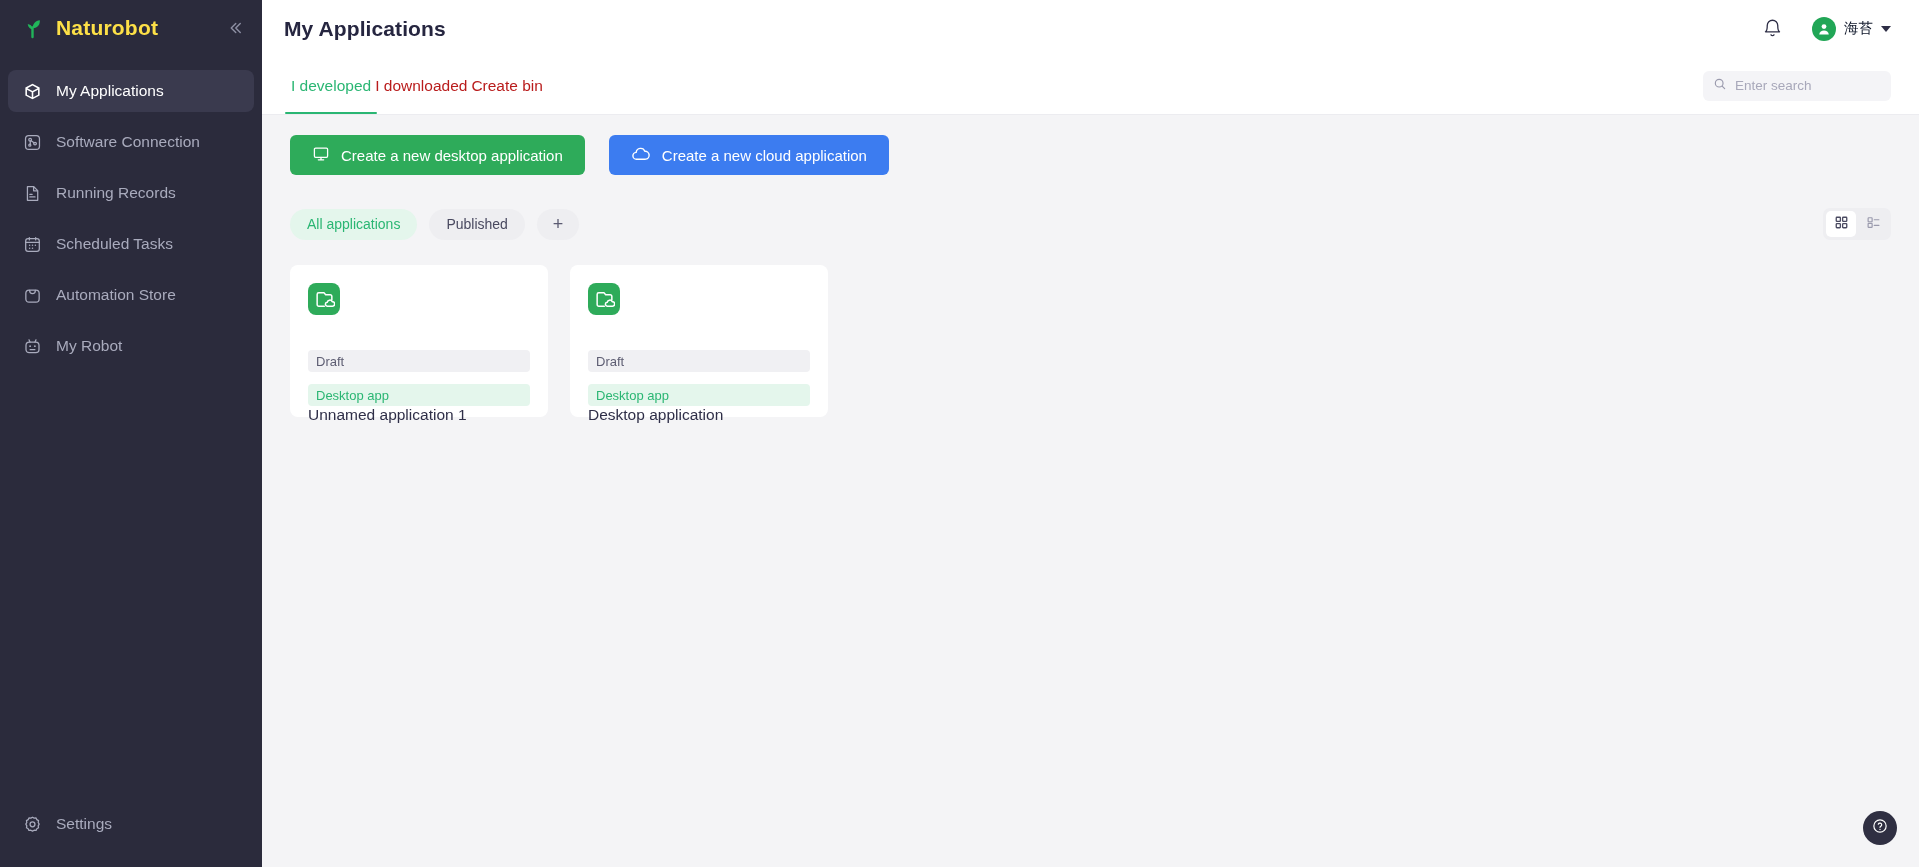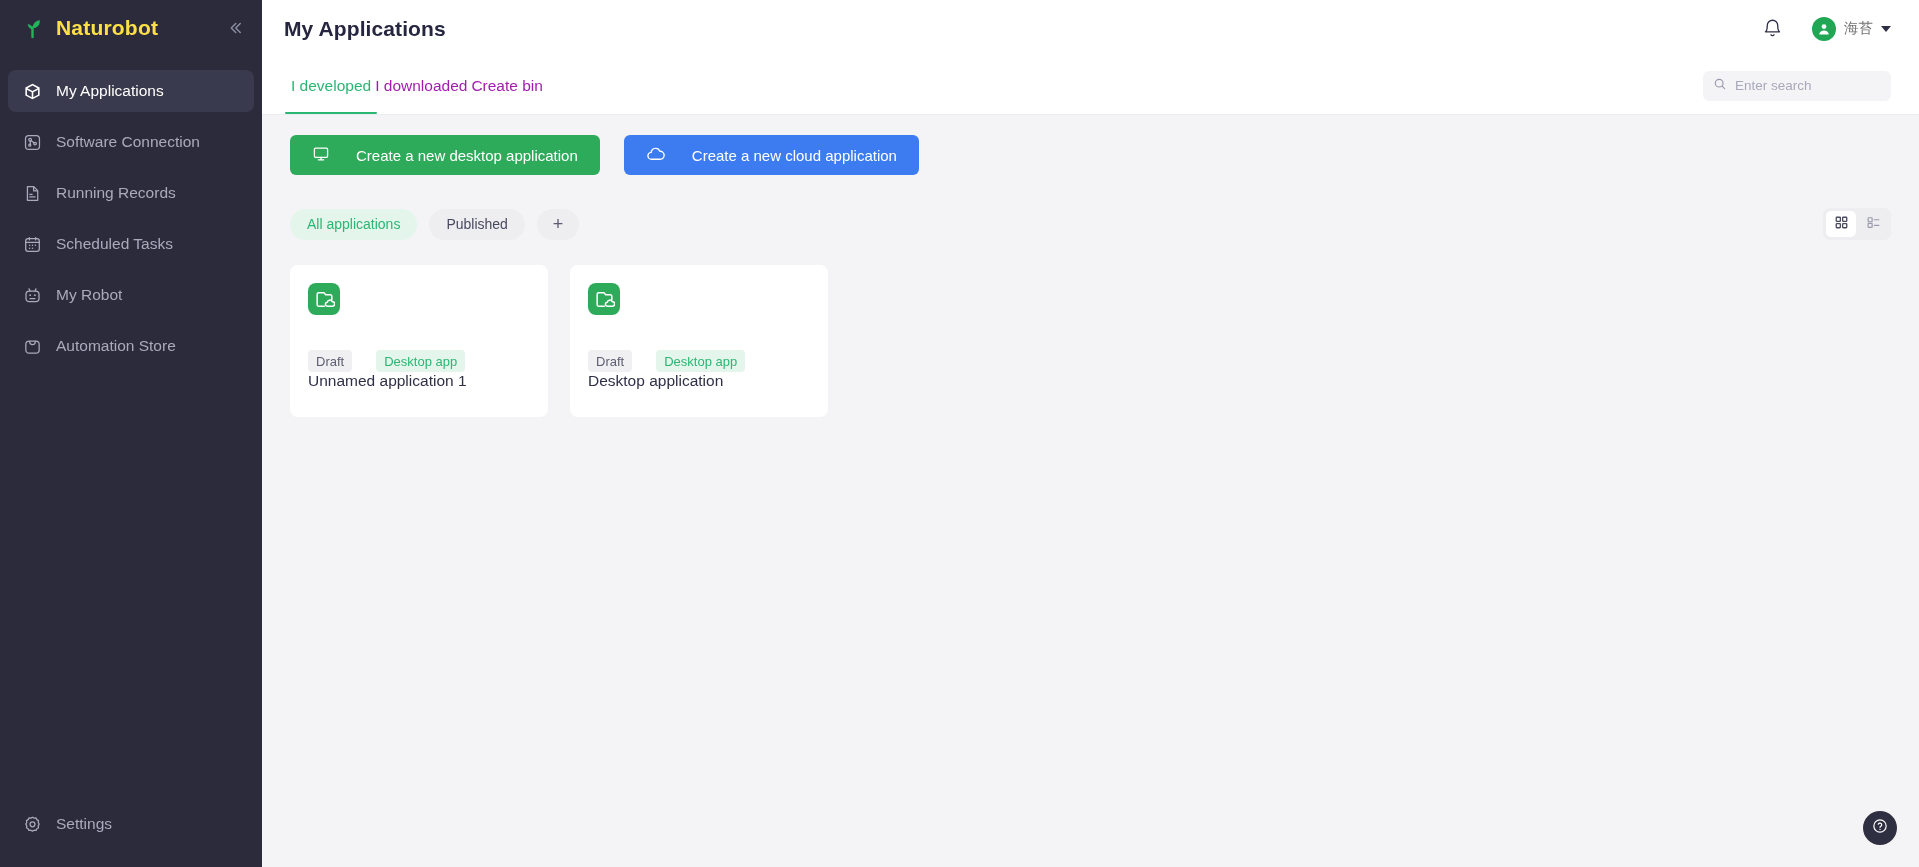--- a/index.html
+++ b/index.html
@@ -94,38 +94,38 @@
     align-items: center;
     gap: 28px;
   }
   .bell-btn { width: 24px; height: 24px; color: #2e2e46; cursor: pointer; display:flex; align-items:center; justify-content:center;}
   .user-box { display: flex; align-items: center; gap: 8px; cursor: pointer; }
   .avatar {
     width: 24px; height: 24px; border-radius: 50%;
     background: #21a656;
     display: flex; align-items: center; justify-content: center;
   }
-  .user-name { font-size: 14.5px; color: #737373; }
+  .user-name { font-size: 14.5px; color: #0f172a; }
   .caret { width: 0; height: 0; border-left: 5px solid transparent; border-right: 5px solid transparent; border-top: 6px solid #2e2e46; }
 
   .tabbar {
     background: #ffffff;
     height: 58px;
     flex: 0 0 58px;
     display: flex;
     align-items: stretch;
     padding: 0 28px 0 22px;
     border-bottom: 1px solid #ececf0;
     position: relative;
   }
   .tabs { display: flex; align-items: stretch; padding-left: 5px; }
   .tab {
     display: flex; align-items: center;
     font-size: 15.5px;
-    color: #a21caf;
+    color: #b91c1c;
     cursor: pointer;
     position: relative;
     padding: 0 2px;
   }
   .tab.active { color: #2ab673; }
   .tab.active::after {
     content: "";
     position: absolute;
     left: -4px; right: -4px; bottom: 0;
     height: 2.5px;
@@ -159,21 +159,21 @@
   .btn-row { display: flex; gap: 24px; margin-top: 4px; }
   .btn {
     height: 40px;
     border: 0;
     border-radius: 6px;
     color: #ffffff;
     font-size: 15px;
     font-family: inherit;
     display: flex;
     align-items: center;
-    gap: 26px;
+    gap: 11px;
     padding: 0 22px;
     cursor: pointer;
     white-space: nowrap;
   }
   .btn-desktop { background: #2eab5a; }
   .btn-cloud { background: #3c7cf0; }
   .btn svg { flex: 0 0 18px; }
 
   .filter-row {
     display: flex;
@@ -239,21 +239,21 @@
     padding: 18px 18px 0 18px;
     cursor: pointer;
     position: relative;
   }
   .card-ico {
     width: 32px; height: 32px;
     border-radius: 8px;
     background: #2eab5a;
     display: flex; align-items: center; justify-content: center;
   }
-  .card-tags { display: flex; gap: 24px; margin-top: 35px; }
+  .card-tags { display: flex; gap: 12px; margin-top: 35px; flex-direction: column; }
   .tag {
     height: 22px;
     border-radius: 4px;
     padding: 0 8px;
     display: flex; align-items: center;
     font-size: 13px;
   }
   .tag-draft { background: #f0f0f3; color: #5d5d72; }
   .tag-type { background: #e4f6ec; color: #2ab673; }
   .card-title {
@@ -348,38 +348,38 @@
             <circle cx="8.4" cy="16.6" r=".95" fill="currentColor" stroke="none"></circle>
             <circle cx="12" cy="16.6" r=".95" fill="currentColor" stroke="none"></circle>
           </svg>
         </span>
         <span>Scheduled Tasks</span>
       </div>
 
       <div class="nav-item">
         <span class="nav-ico">
           <svg width="19" height="19" viewBox="0 0 24 24" fill="none" stroke="currentColor" stroke-width="1.6">
+            <rect x="3.6" y="5.2" width="16.8" height="15.2" rx="4"></rect>
+            <path d="M8.4 5.6c0 2.4 1.6 4 3.6 4s3.6-1.6 3.6-4" stroke-linecap="round"></path>
+          </svg>
+        </span>
+        <span>Automation Store</span>
+      </div>
+
+      <div class="nav-item">
+        <span class="nav-ico">
+          <svg width="19" height="19" viewBox="0 0 24 24" fill="none" stroke="currentColor" stroke-width="1.6">
             <rect x="3.8" y="6.4" width="16.4" height="13.4" rx="4"></rect>
             <path d="M7.6 3.6 8.8 6.4M16.4 3.6 15.2 6.4" stroke-linecap="round"></path>
             <circle cx="9" cy="11.6" r="1.15" fill="currentColor" stroke="none"></circle>
             <circle cx="15" cy="11.6" r="1.15" fill="currentColor" stroke="none"></circle>
             <path d="M9 16h6" stroke-linecap="round"></path>
           </svg>
         </span>
         <span>My Robot</span>
-      </div>
-
-      <div class="nav-item">
-        <span class="nav-ico">
-          <svg width="19" height="19" viewBox="0 0 24 24" fill="none" stroke="currentColor" stroke-width="1.6">
-            <rect x="3.6" y="5.2" width="16.8" height="15.2" rx="4"></rect>
-            <path d="M8.4 5.6c0 2.4 1.6 4 3.6 4s3.6-1.6 3.6-4" stroke-linecap="round"></path>
-          </svg>
-        </span>
-        <span>Automation Store</span>
       </div>
 
     </nav>
 
     <nav class="nav-bottom">
       <div class="nav-item">
         <span class="nav-ico">
           <svg width="19" height="19" viewBox="0 0 24 24" fill="none" stroke="currentColor" stroke-width="1.6" stroke-linejoin="round">
             <path d="M12 2.8l2.1 1.2 2.4-.3 1 2.2 2.1 1.2-.4 2.4 1.2 2.1-1.2 2.1.4 2.4-2.1 1.2-1 2.2-2.4-.3L12 20.4l-2.1-1.2-2.4.3-1-2.2-2.1-1.2.4-2.4L3.6 11.6l1.2-2.1-.4-2.4 2.1-1.2 1-2.2 2.4.3z"></path>
             <circle cx="12" cy="11.8" r="3.1"></circle>

